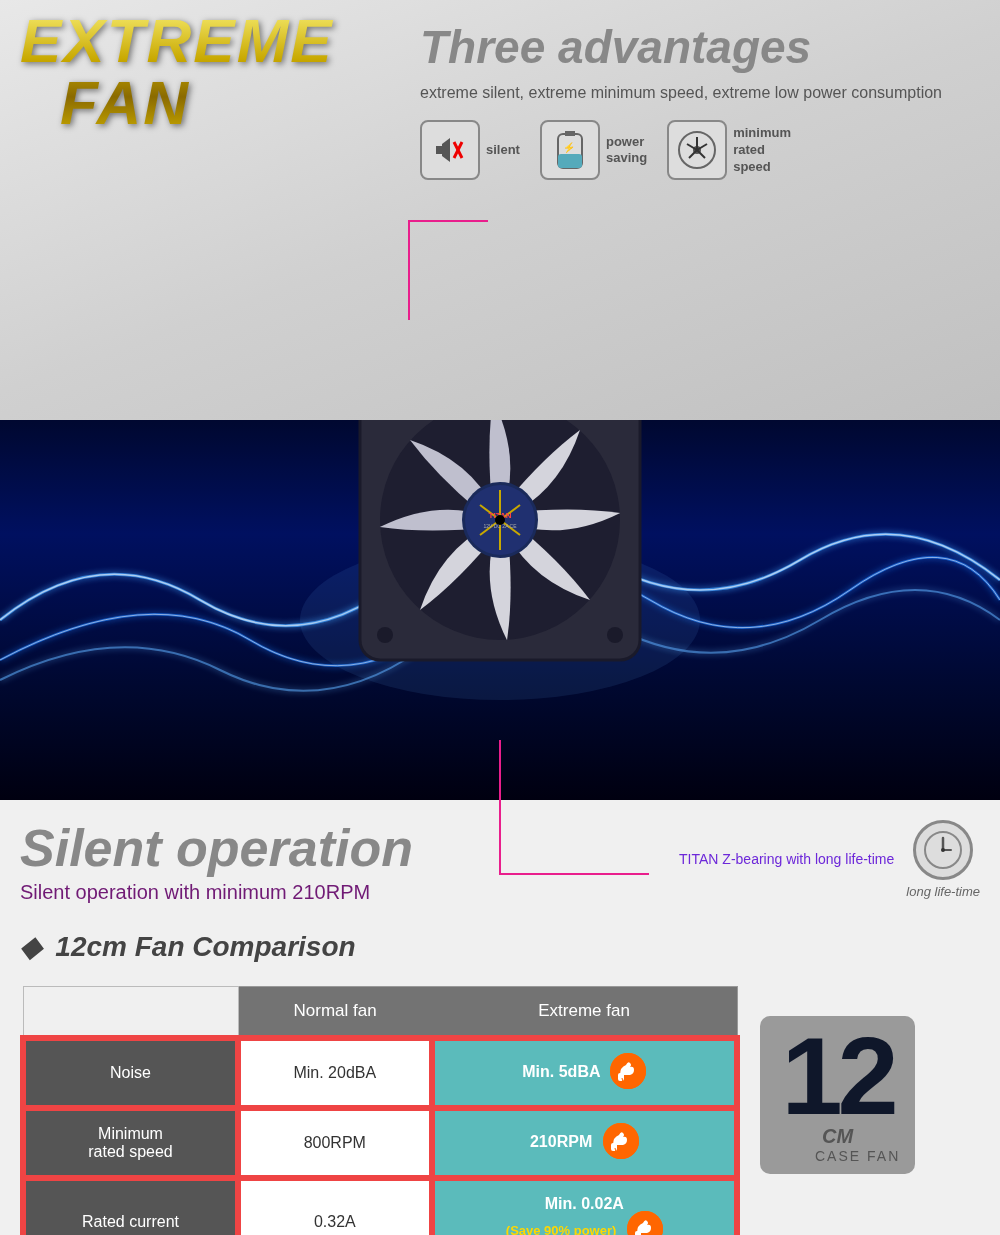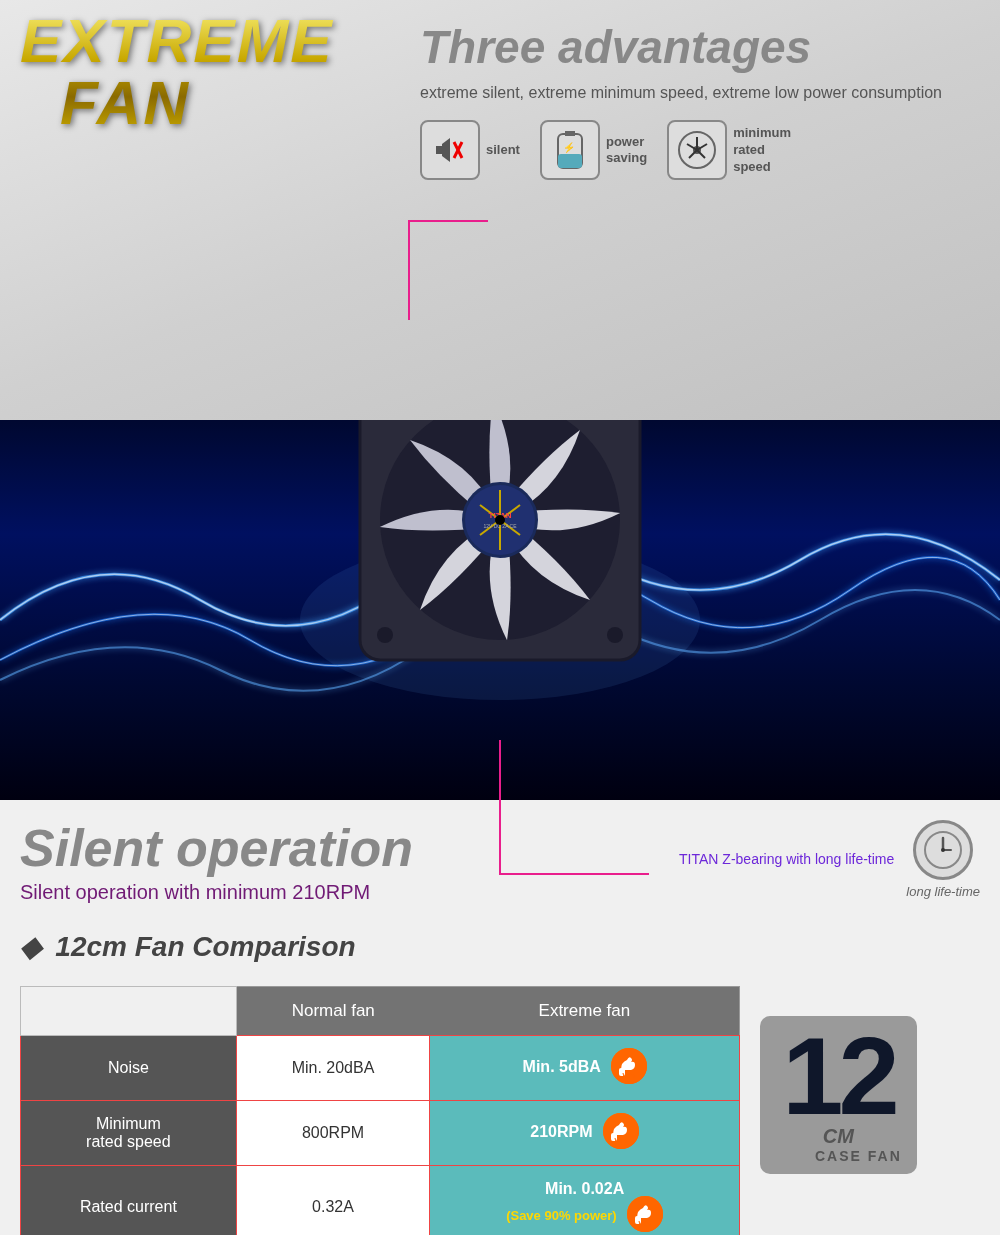--- a/index.html
+++ b/index.html
@@ -229,21 +229,21 @@
 
     .comparison-table .header-row th:first-child {
       background: transparent;
       border: none;
     }
 
     .comparison-table td {
       padding: 14px 20px;
       text-align: center;
       font-size: 16px;
-      border: 1px solid #ef4444;
+      border: 6px solid #ef4444;
     }
 
     .row-label {
       background: #555 !important;
       color: #fff !important;
       font-size: 16px !important;
       text-align: center !important;
     }
 
     .normal-cell {
@@ -295,21 +295,21 @@
 
     .cm-label {
       font-size: 20px;
       font-weight: bold;
       color: #555;
       font-style: italic;
     }
 
     .case-fan-label {
       font-size: 14px;
-      font-weight: bold;
+      font-weight: normal;
       color: #555;
       letter-spacing: 2px;
       margin-left: 40px;
     }
   </style>
 </head>
 <body>
 
 <div class="top-section">
 

